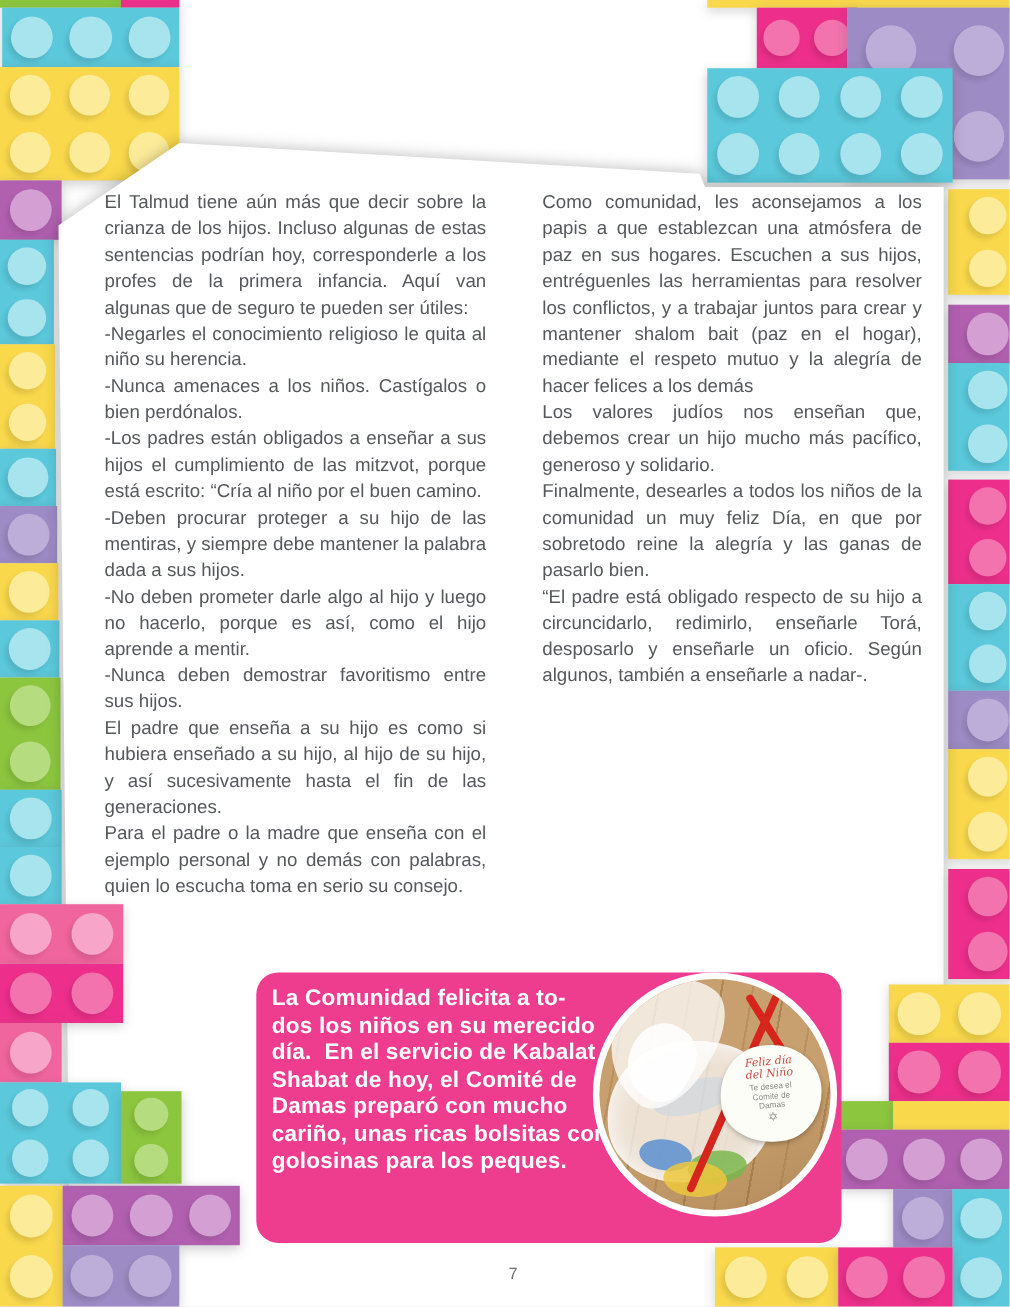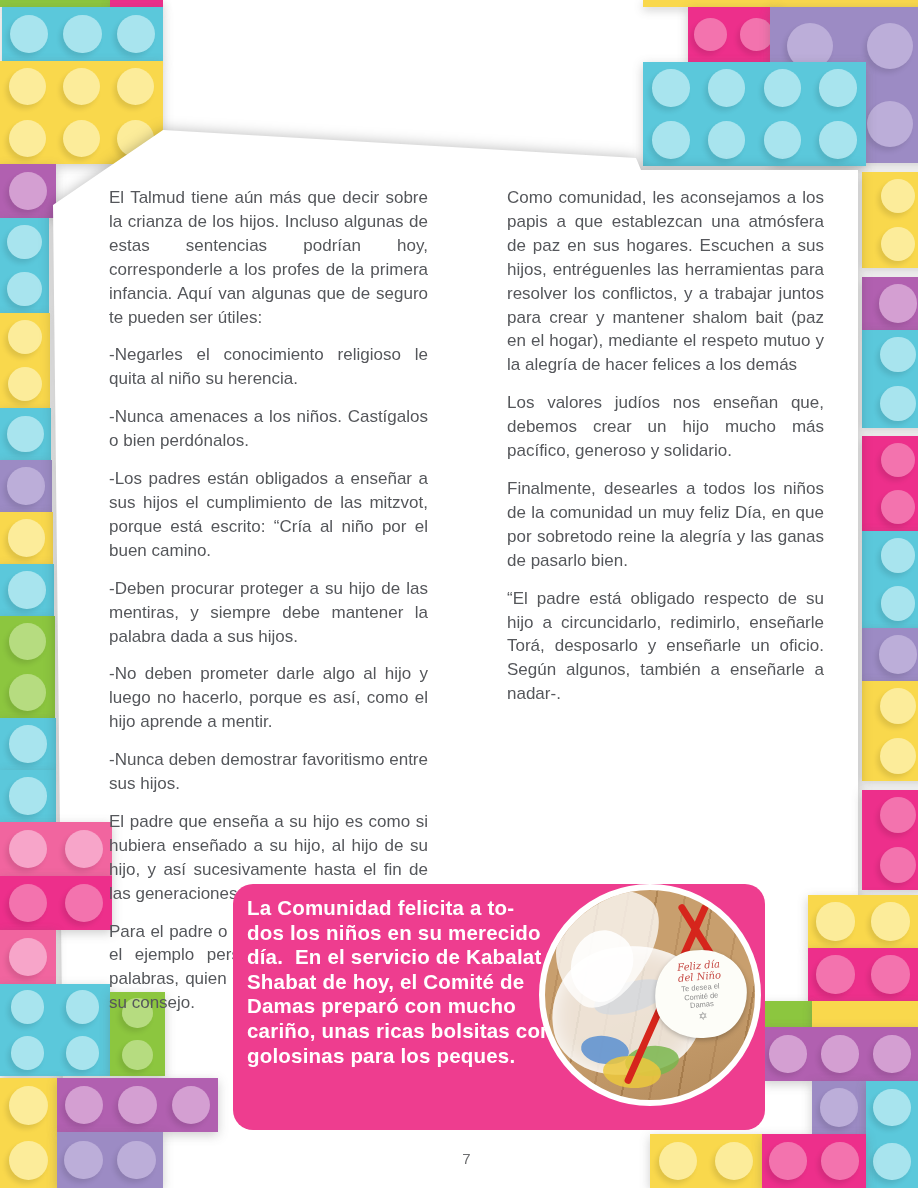--- a/index.html
+++ b/index.html
@@ -11,21 +11,21 @@
   #bricks-over{z-index:4;}
   .brick{position:absolute;box-shadow:0 3px 10px rgba(90,90,90,.30);}
   .stud{position:absolute;border-radius:50%;box-shadow:-3px 4px 5px rgba(0,0,0,.10);}
   
   .paper-wrap{position:absolute;inset:0;z-index:2;filter:drop-shadow(0 0 7px rgba(0,0,0,.28));}
   .paper{position:absolute;inset:0;background:#fff;
     clip-path:polygon(53px 205px,163px 130px,636px 158px,641px 170px,858px 170px,858px 1188px,64px 1188px);}
   
   .article-col{position:absolute;top:172px;width:347px;z-index:5;color:#55575b;
     font-size:17px;line-height:23.9px;text-align:justify;font-weight:300;}
-  .article-col p{margin:14px;}
+  .article-col p{margin:0;}
   #col-left{left:95px;}
   #col-right{left:493px;width:345px;}
   
   .callout{position:absolute;left:233px;top:884px;width:532px;height:246px;z-index:6;
     border-radius:20px;}
   .callout-text{position:absolute;left:14px;top:12px;z-index:7;color:#fff;
     font-size:20.5px;line-height:24.6px;font-weight:bold;white-space:pre-wrap;
     letter-spacing:.2px;}
   
   .photo{position:absolute;left:539px;top:884px;width:222px;height:222px;z-index:7;

